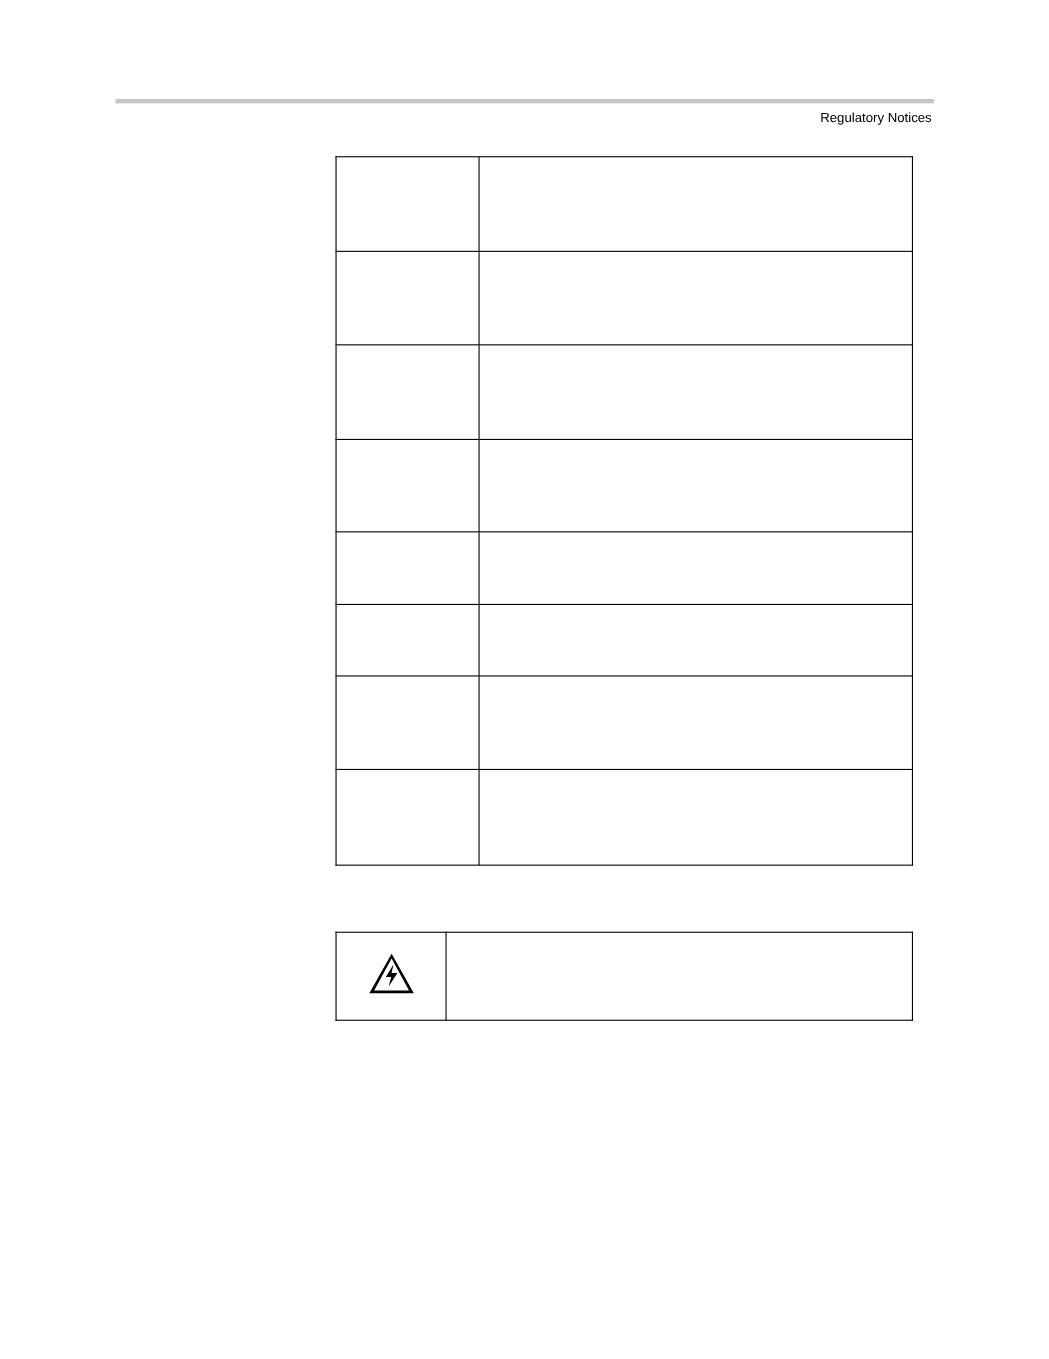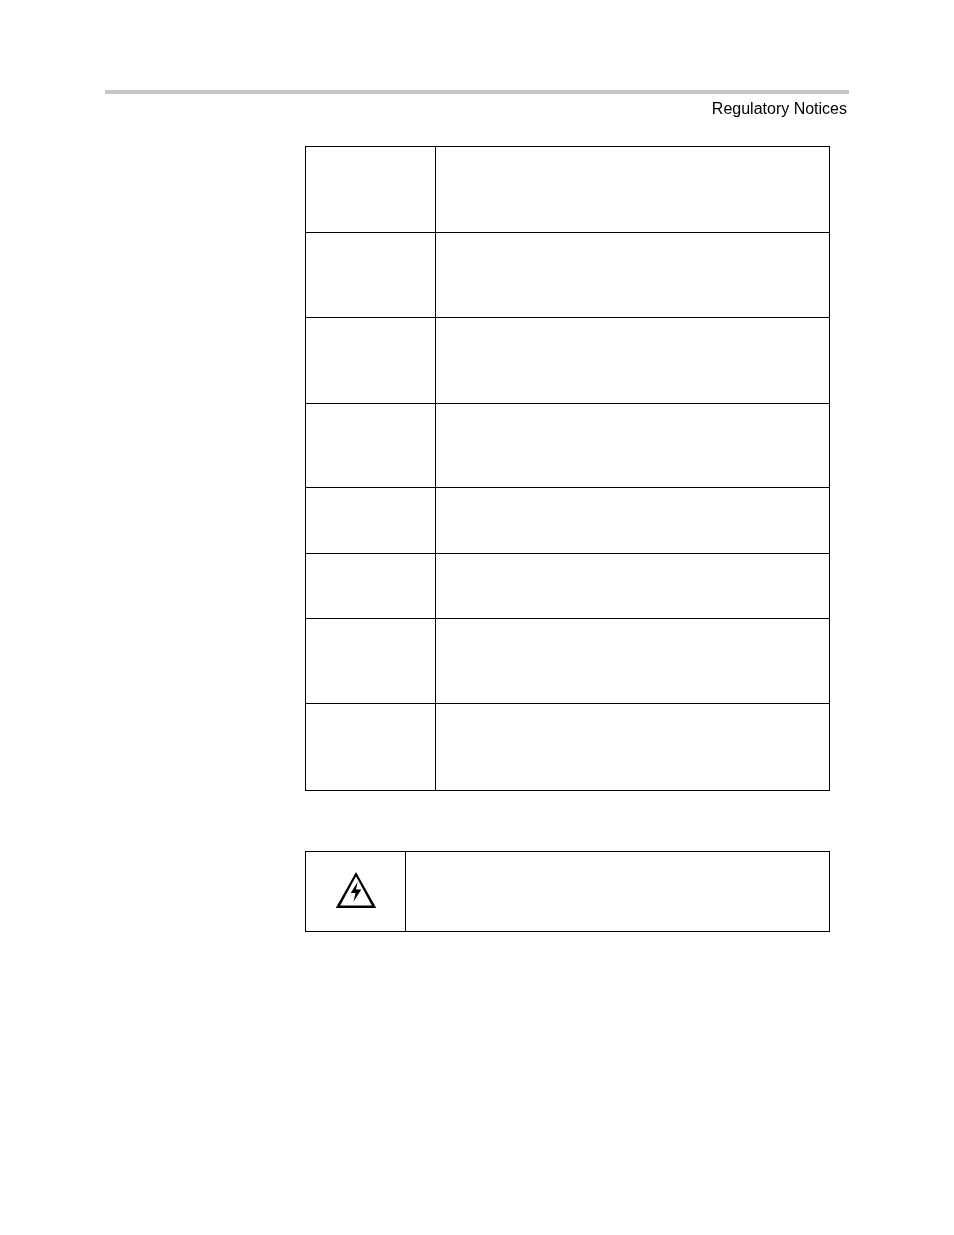--- a/index.html
+++ b/index.html
@@ -19,21 +19,21 @@
     padding: 90px 105px 0 105px;
   }
   .header-line {
     border-top: 4px solid #c6c6c6;
     margin-bottom: 6px;
   }
   .header-text {
     text-align: right;
     font-family: 'Arial Narrow', Arial, sans-serif;
     font-weight: 300;
-    font-size: 16px;
+    font-size: 12px;
     font-stretch: condensed;
     letter-spacing: 0px;
     margin-bottom: 28px;
     color: #000;
     padding-right: 2px;
   }
   .content-area {
     margin-left: 200px;
     width: 525px;
   }

